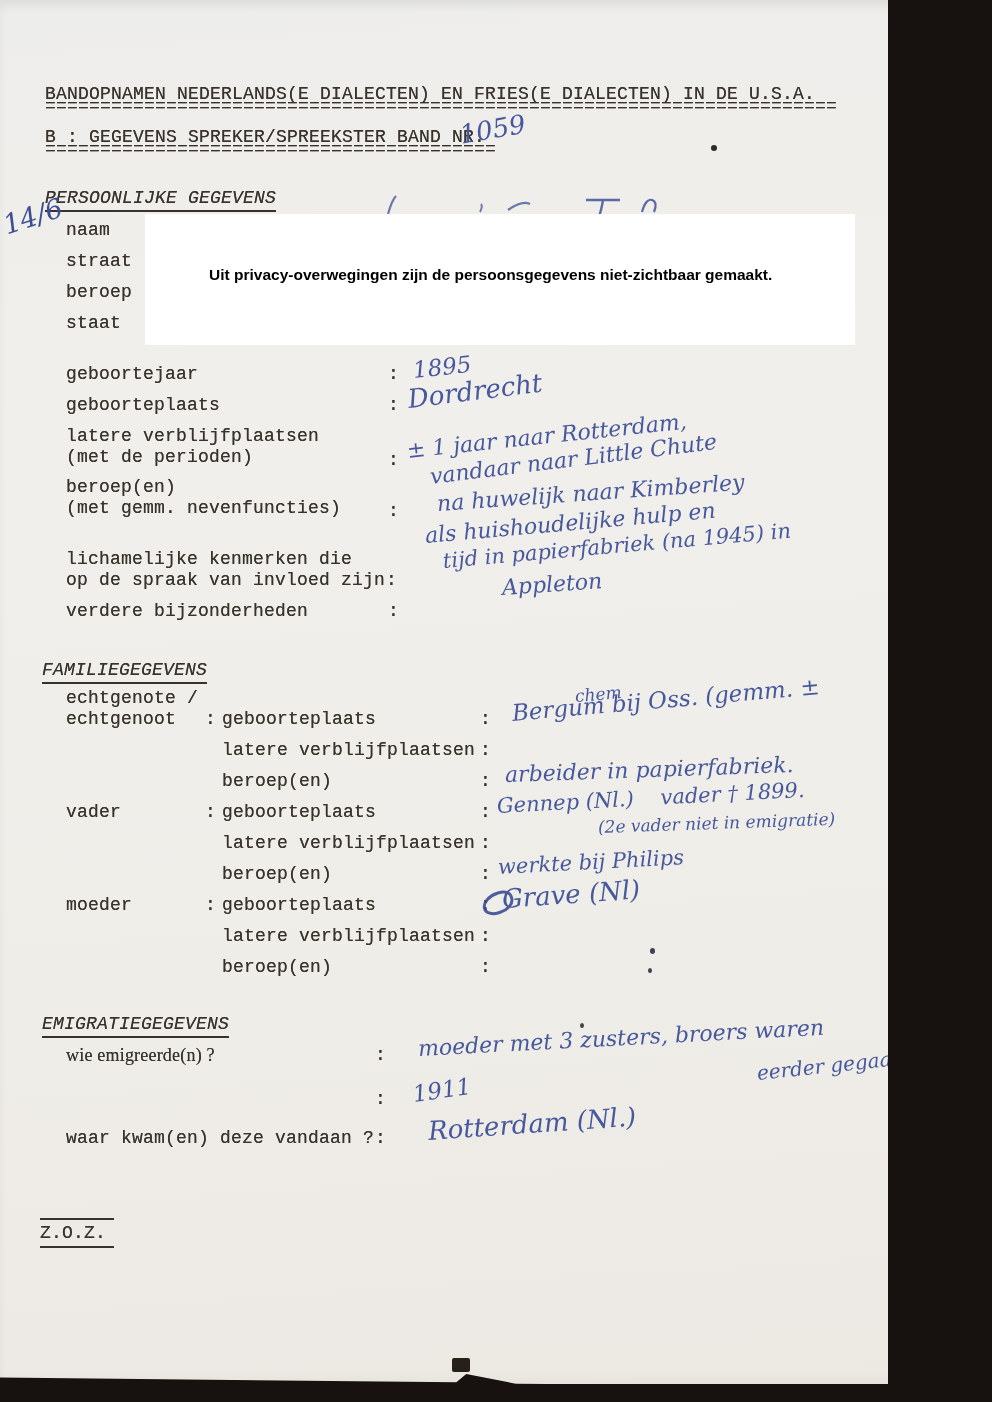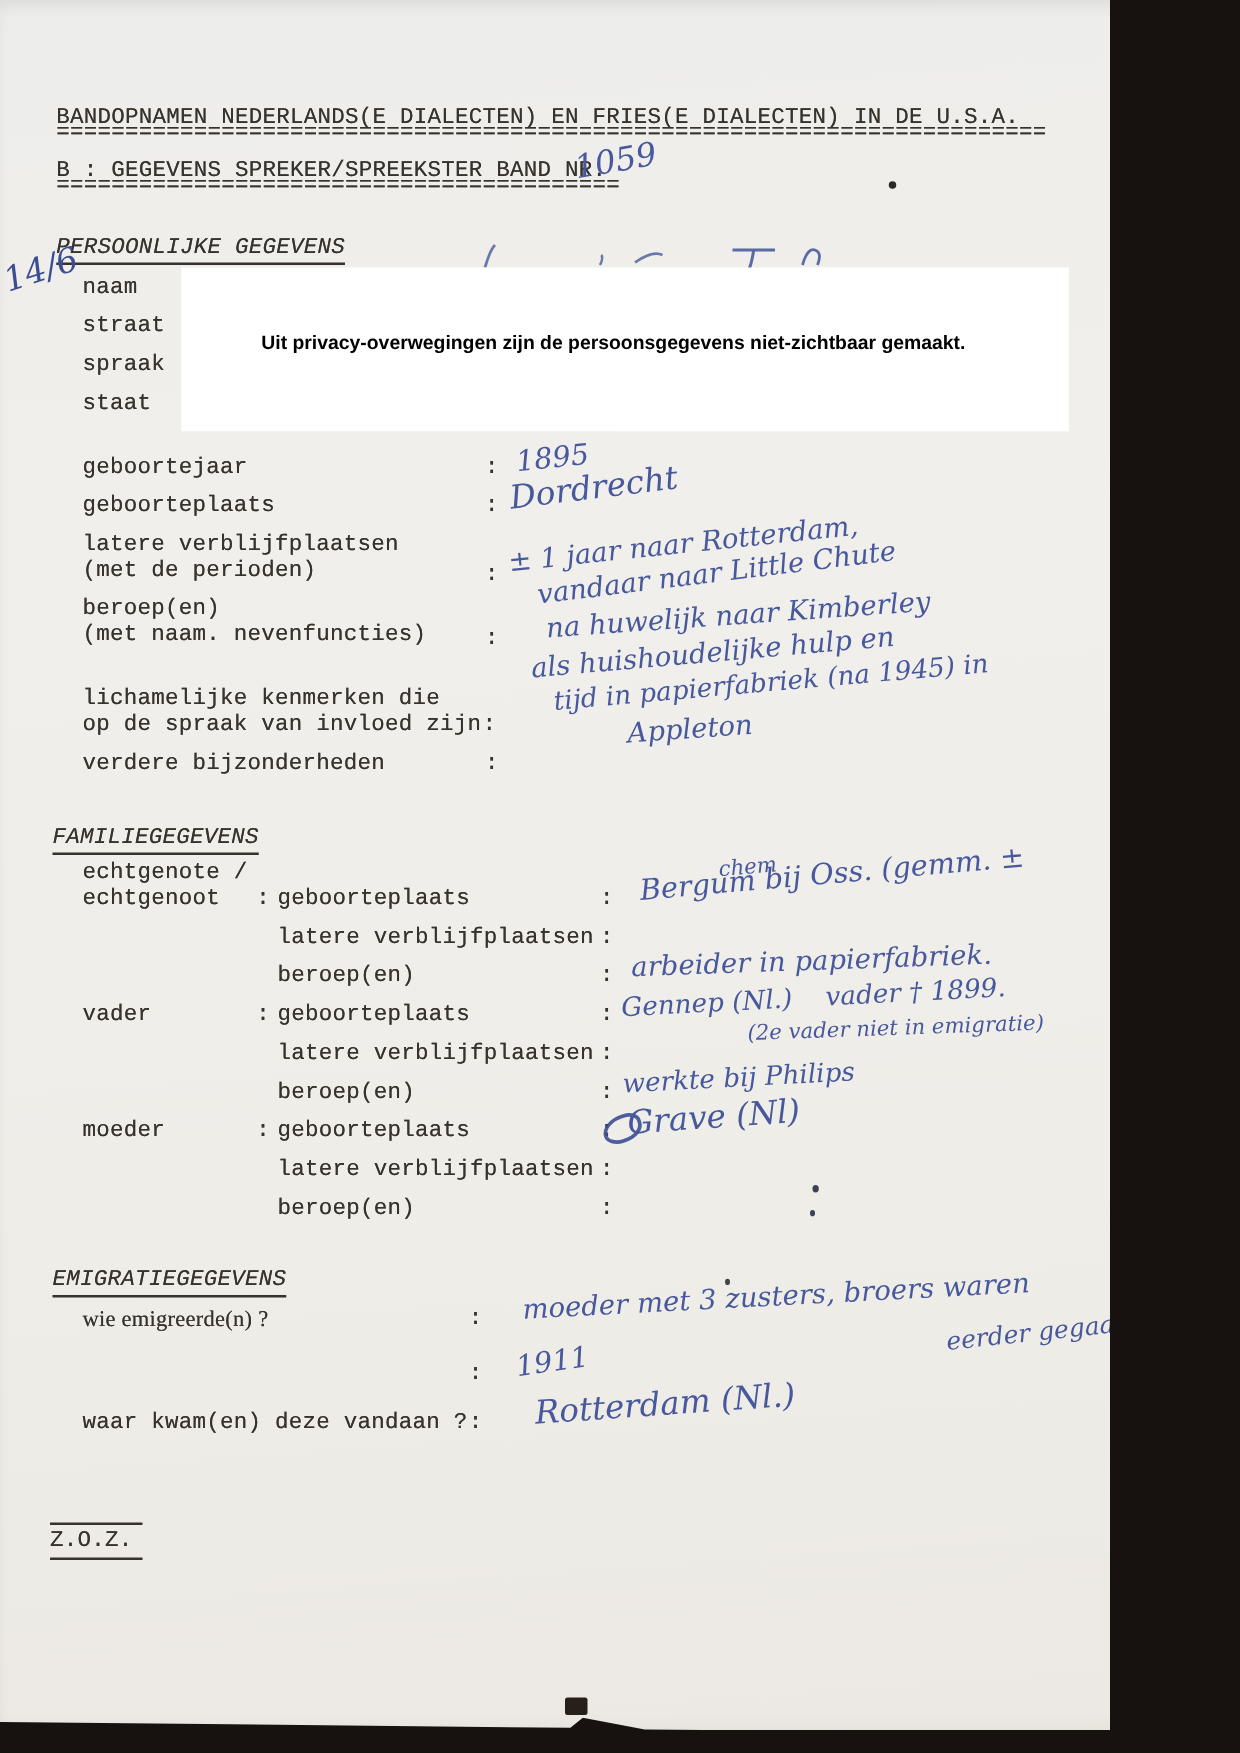--- a/index.html
+++ b/index.html
@@ -38,21 +38,21 @@
     <span class="hw" style="left:460px;top:120px;font-size:26px;transform:rotate(-10deg);">1059</span>
     <span class="speck" style="left:711px;top:145px;width:6px;height:6px;"></span>
 
     <span class="t head" style="left:45px;top:188px;">PERSOONLIJKE GEGEVENS</span>
     <span class="hw" style="left:4px;top:210px;font-size:27px;transform:rotate(-18deg);color:#3d4d92;">14/6</span>
 
     <span class="t" style="left:66px;top:220px;">naam</span>
     <span class="t" style="left:142px;top:220px;">:</span>
     <span class="t" style="left:66px;top:251px;">straat</span>
     <span class="t" style="left:146px;top:251px;">:</span>
-    <span class="t" style="left:66px;top:282px;">spraak</span>
+    <span class="t" style="left:66px;top:282px;">beroep</span>
     <span class="t" style="left:150px;top:282px;">:</span>
     <span class="t" style="left:66px;top:313px;">staat</span>
     <span class="t" style="left:146px;top:313px;">:</span>
 
     <svg style="position:absolute;left:360px;top:192px;" width="330" height="26">
       <path d="M28,22 q4,-14 8,-18" stroke="#6a79ab" stroke-width="2.2" fill="none"></path>
       <path d="M120,20 q3,-6 1,-8" stroke="#6a79ab" stroke-width="2" fill="none"></path>
       <path d="M148,18 q14,-10 22,-6" stroke="#6a79ab" stroke-width="2.2" fill="none"></path>
       <path d="M226,8 h34 M243,8 q-2,12 -4,16" stroke="#5a6aa2" stroke-width="2.4" fill="none"></path>
       <path d="M282,20 q4,-14 10,-12 q6,2 2,12" stroke="#5a6aa2" stroke-width="2.2" fill="none"></path>
@@ -71,21 +71,21 @@
     <span class="hw" style="left:408px;top:384px;font-size:26px;transform:rotate(-7deg);">Dordrecht</span>
 
     <span class="t" style="left:66px;top:426px;">latere verblijfplaatsen</span>
     <span class="t" style="left:66px;top:447px;">(met de perioden)</span>
     <span class="t" style="left:388px;top:450px;">:</span>
     <span class="hw" style="left:407px;top:438px;font-size:22px;transform:rotate(-6deg);">± 1 jaar naar Rotterdam,</span>
     <span class="hw" style="left:430px;top:464px;font-size:22px;transform:rotate(-7deg);">vandaar naar Little Chute</span>
     <span class="hw" style="left:437px;top:491px;font-size:22px;transform:rotate(-4deg);">na huwelijk naar Kimberley</span>
 
     <span class="t" style="left:66px;top:477px;">beroep(en)</span>
-    <span class="t" style="left:66px;top:498px;">(met naam. nevenfuncties)</span>
+    <span class="t" style="left:66px;top:498px;">(met gemm. nevenfuncties)</span>
     <span class="t" style="left:388px;top:501px;">:</span>
     <span class="hw" style="left:425px;top:523px;font-size:22px;transform:rotate(-5deg);">als huishoudelijke hulp en</span>
     <span class="hw" style="left:443px;top:549px;font-size:21px;transform:rotate(-5deg);">tijd in papierfabriek (na 1945) in</span>
     <span class="hw" style="left:502px;top:575px;font-size:22px;transform:rotate(-4deg);">Appleton</span>
 
     <span class="t" style="left:66px;top:549px;">lichamelijke kenmerken die</span>
     <span class="t" style="left:66px;top:570px;text-align:center;">op de spraak van invloed zijn</span>
     <span class="t" style="left:386px;top:570px;">:</span>
 
     <span class="t" style="left:66px;top:601px;">verdere bijzonderheden</span>

